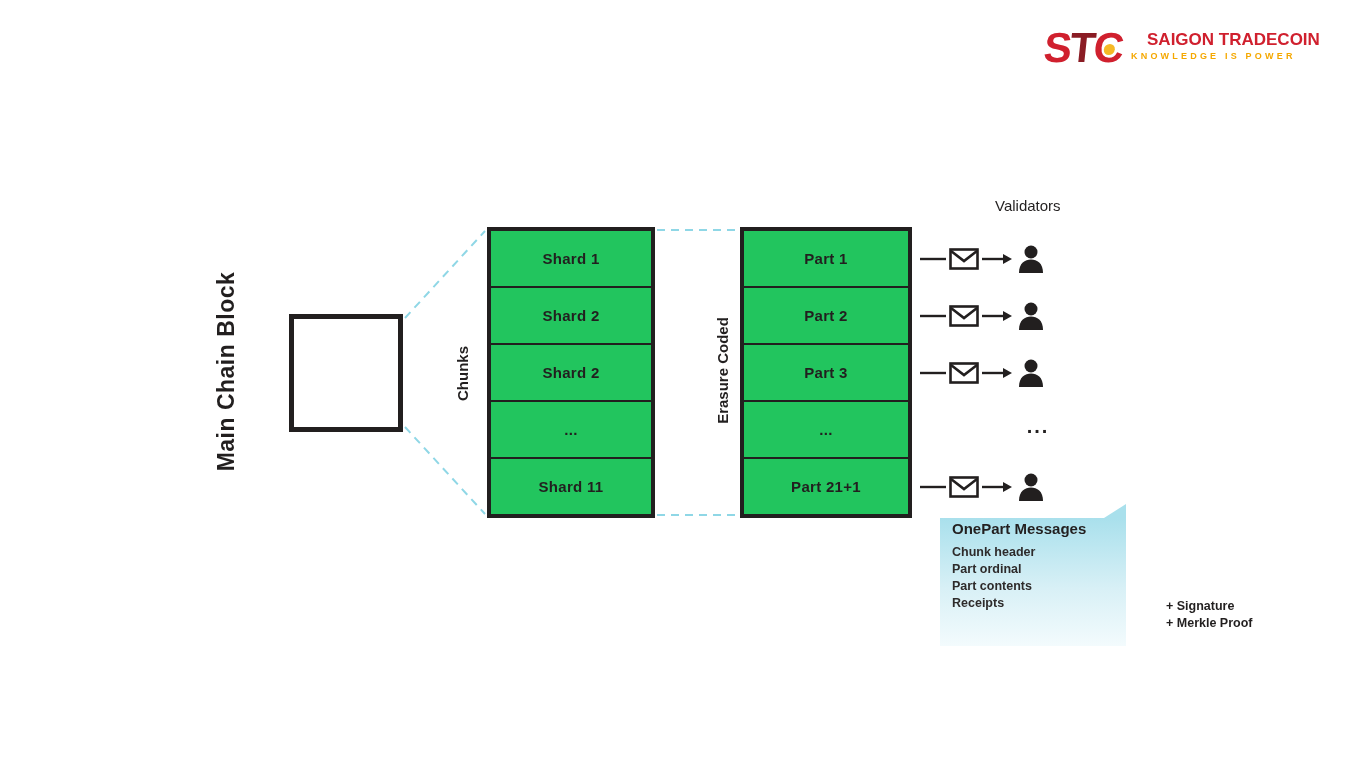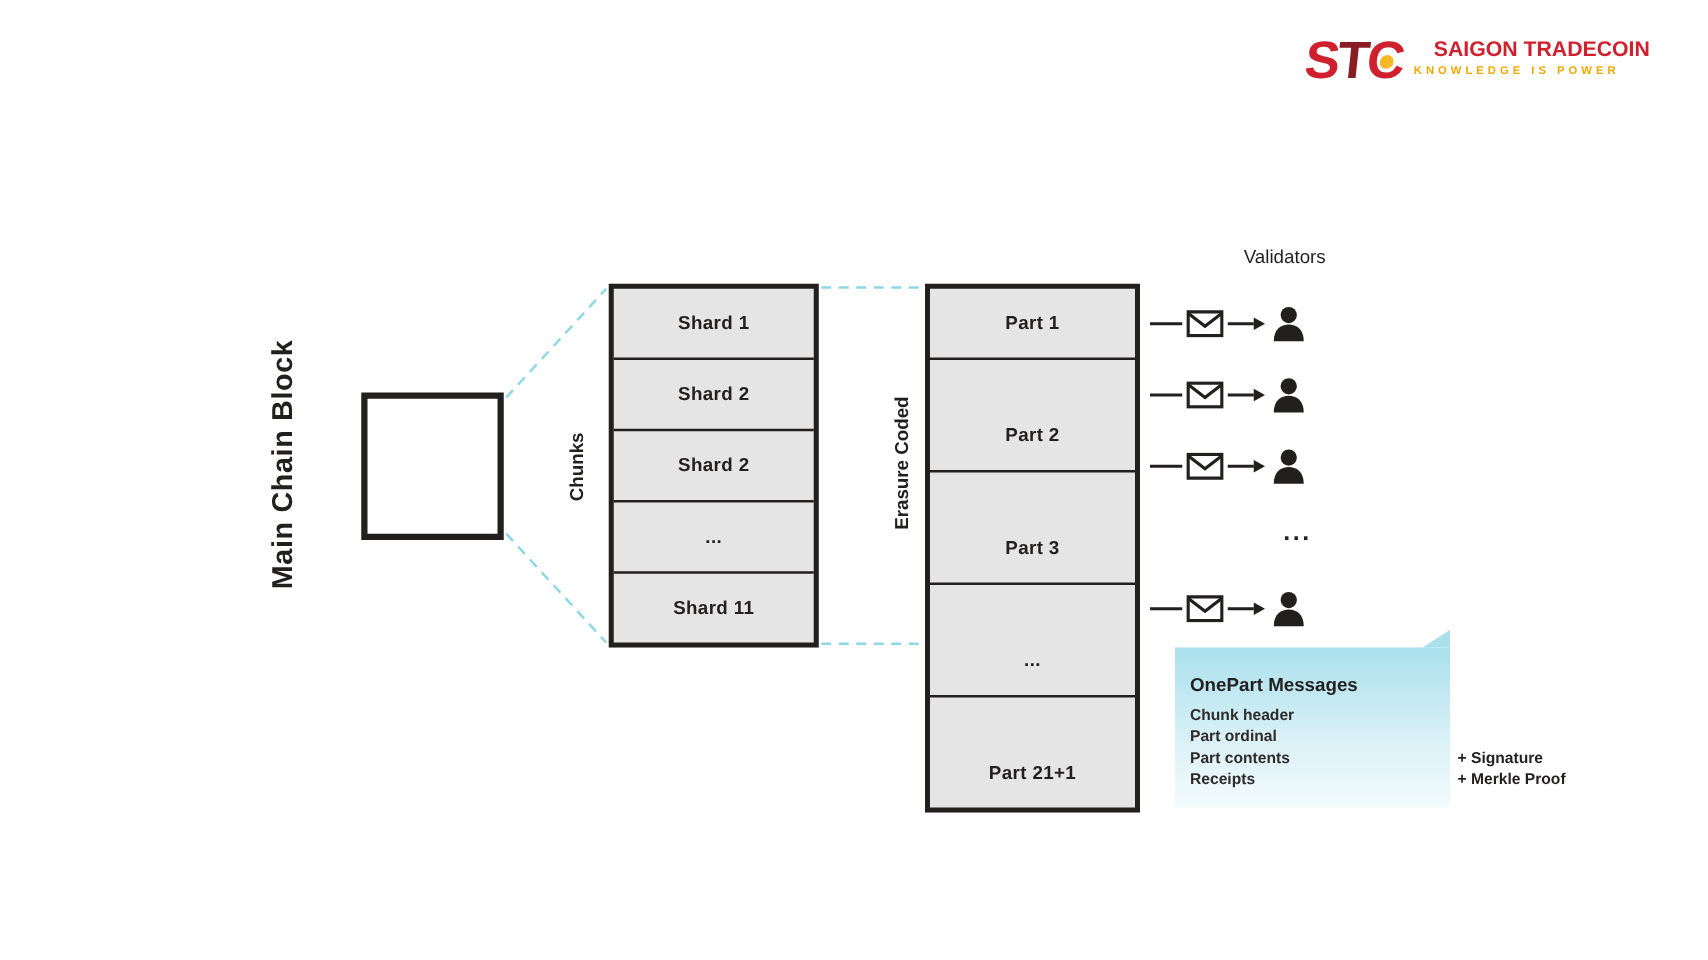--- a/index.html
+++ b/index.html
@@ -27,39 +27,39 @@
   .vlabel{transform:rotate(-90deg);text-align:center;font-weight:bold;white-space:nowrap;}
   .main-label{left:96px;top:358px;width:260px;font-size:23px;letter-spacing:.5px;}
   .chunks-label{left:402px;top:365px;width:120px;font-size:15px;}
   .erasure-label{left:652px;top:362px;width:140px;font-size:15px;}
 
   
   .block-square{left:289px;top:314px;width:104px;height:108px;
     border:5px solid #221f1f;background:#ffffff;}
 
   
-  .stack{border:4px solid #221f1f;background:#e5e5e5;display:flex;flex-direction:column;}
+  .stack{border:4px solid #221f1f;background:#22c55e;display:flex;flex-direction:column;}
   .stack-chunks{left:487px;top:227px;width:160px;}
-  .stack-parts{left:740px;top:227px;width:164px;gap:33px;}
+  .stack-parts{left:740px;top:227px;width:164px;}
   .stack-row{height:55px;display:flex;align-items:center;justify-content:center;
     border-bottom:2px solid #221f1f;font-size:15px;font-weight:bold;color:#221f1f;
     letter-spacing:.3px;}
   .stack-row:last-child{border-bottom:none;text-align:center;}
 
   
   .validators-label{left:995px;top:197px;width:90px;text-align:left;font-size:15px;}
   .vrow{display:flex;align-items:center;height:34px;gap:3px;left:920px;}
   .vrow svg{display:block;}
   .v-ellipsis{left:1008px;top:415px;width:60px;text-align:center;
     font-size:20px;font-weight:bold;letter-spacing:2px;}
 
   
-  .callout{left:940px;top:518px;width:220px;height:128px;
+  .callout{left:940px;top:518px;width:186px;height:128px;
     background:linear-gradient(180deg,#a9e0ec 0%,#d8f0f6 55%,#f3fbfd 100%);
-    padding:22px 12px;box-sizing:border-box;}
+    padding:2px 12px;box-sizing:border-box;}
   .callout-pointer{position:absolute;right:0;top:-14px;width:0;height:0;
     border-left:22px solid transparent;border-bottom:14px solid #a9e0ec;}
   .callout-title{font-size:15px;font-weight:bold;margin-bottom:7px;}
   .callout-line{font-size:12.5px;font-weight:bold;color:#2e2b2b;line-height:17px;}
 
   .annotations{left:1166px;top:550px;font-size:12.5px;font-weight:bold;line-height:17px;margin-top:48px;}
 
   .overlay{left:0;top:0;pointer-events:none;}
 </style>
 </head>

